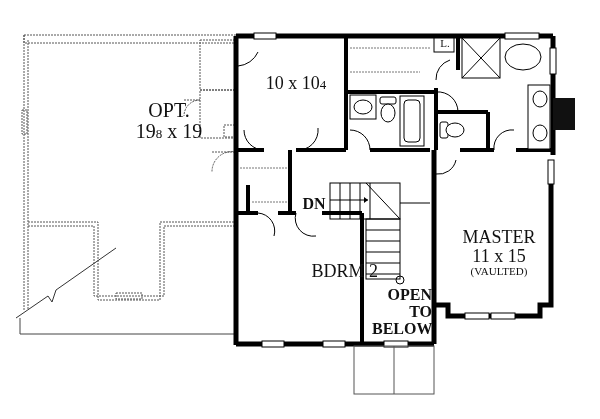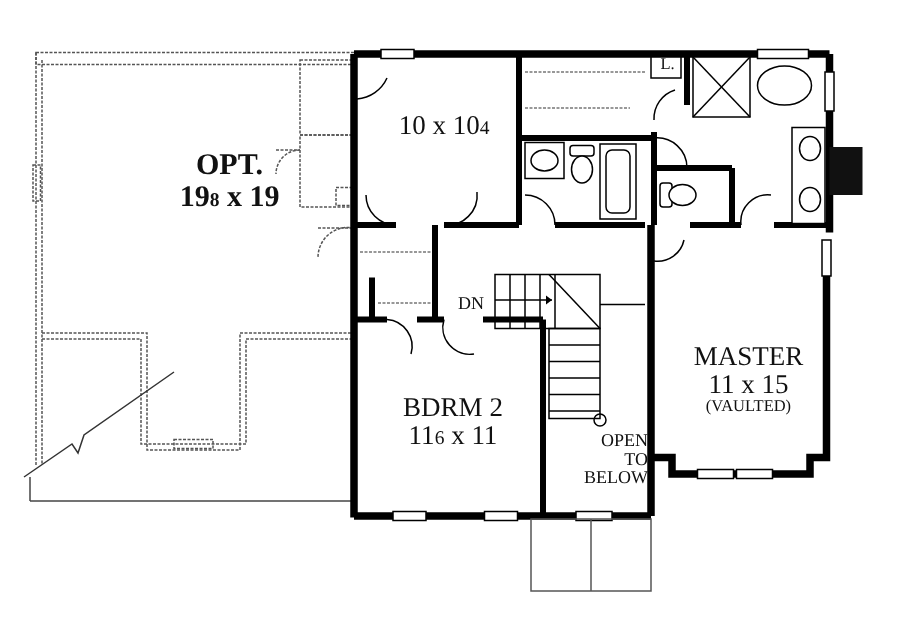--- a/index.html
+++ b/index.html
@@ -1,21 +1,21 @@
 <!DOCTYPE html>
 <html><head>
 <meta charset="utf-8">
 <style>
   html,body{margin:0;padding:0;background:#fff;}
   #stage{position:relative;width:600px;height:419px;overflow:hidden;background:#fff;}
   svg{position:absolute;left:0;top:0;}
   .lbl{position:absolute;font-family:"Liberation Serif","DejaVu Serif",serif;color:#111;text-align:center;line-height:1.05;white-space:nowrap;}
   .big{font-size:20px;}
   .med{font-size:18px;}
-  .sm{font-size:12px;}
+  .sm{font-size:16px;font-weight:bold;}
   .xs{font-size:11px;}
   .sub{font-size:13px;}
 </style>
 </head>
 <body>
 
 <div id="stage">
 <svg width="600" height="419" viewBox="0 0 600 419">
 
   <g fill="none" stroke="#555" stroke-width="1" stroke-dasharray="2,1">
@@ -141,42 +141,39 @@
     <line x1="330" y1="200" x2="368" y2="200"></line>
   </g>
   <path d="M368,200 l-4,-3 v6 z" fill="#000"></path>
 
   <g fill="none" stroke="#555" stroke-width="1">
     <rect x="354" y="346" width="80" height="48"></rect>
     <line x1="394" y1="346" x2="394" y2="394"></line>
   </g>
 </svg>
 
-<div class="lbl big" style="left:58px;top:100px;width:190px;font-weight:bold;">
+<div class="lbl big" style="left:74px;top:100px;width:190px;">
   <div>OPT.</div>
   <div>
     <span>19</span><span class="sub">8</span><span> x </span><span>19</span>
   </div>
 </div>
 
 <div class="lbl med" style="left:248px;top:74px;width:96px;">
   <div><span>10 x 10</span><span class="sub">4</span></div>
 </div>
 
 <div class="lbl med" style="left:444px;top:208px;width:110px;margin-top:20px;">
   <div>MASTER</div>
   <div>11 x 15</div>
   <div class="xs">(VAULTED)</div>
 </div>
 
-<div class="lbl med" style="left:244px;top:262px;width:116px;">
+<div class="lbl med" style="left:262px;top:262px;width:116px;text-align:right;">
   <div>BDRM 2</div>
-  <div>
-    <span>11</span><span class="sub">6</span><span> x </span><span>11</span>
-  </div>
 </div>
 
 <div class="lbl sm" style="left:300px;top:196px;width:28px;">DN</div>
 
 <div class="lbl sm" style="left:372px;top:287px;width:60px;text-align:right;">
   <div>OPEN</div>
   <div>TO</div>
   <div>BELOW</div>
 </div>
 

